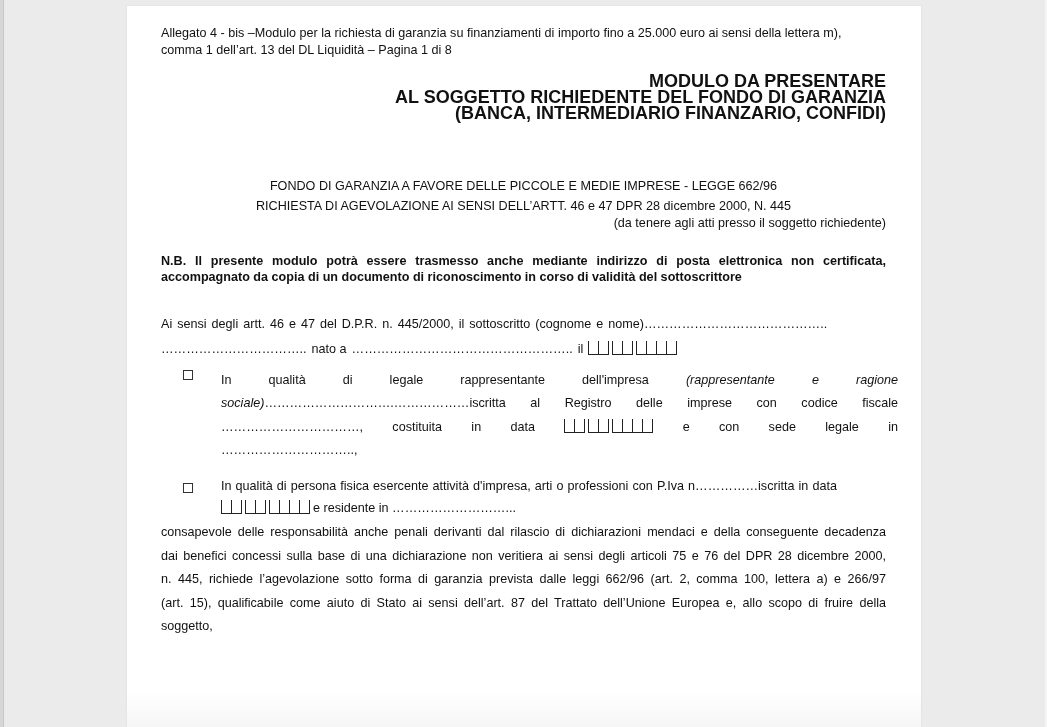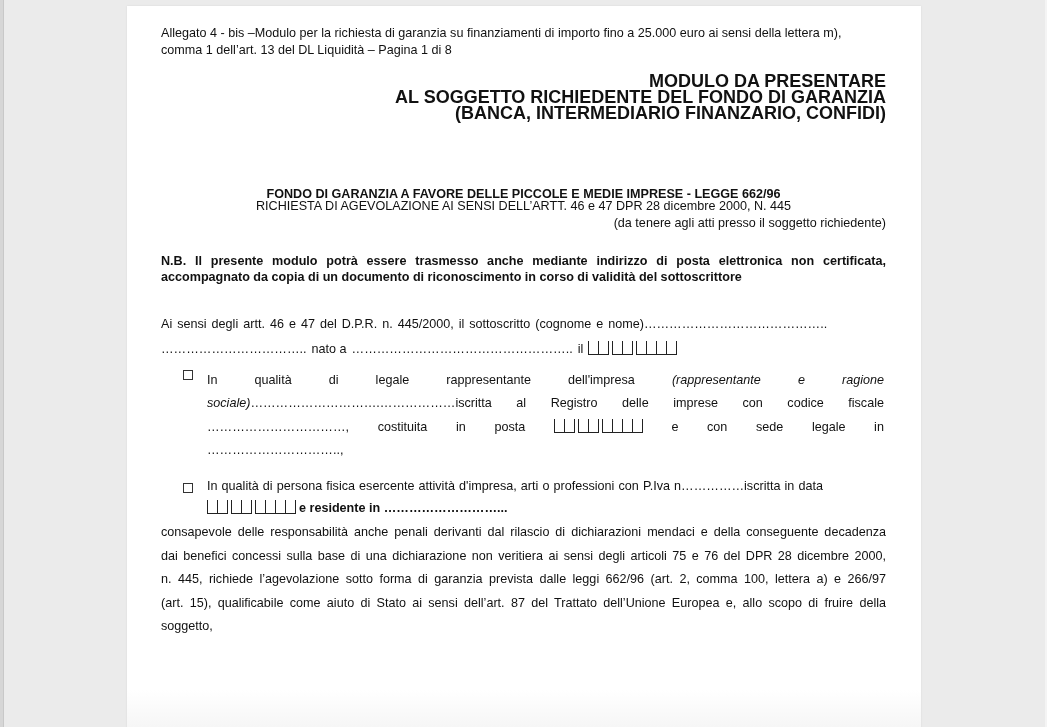--- a/index.html
+++ b/index.html
@@ -16,34 +16,34 @@
     position:absolute; left:127px; top:6px; width:794px; height:740px;
     background:#ffffff;
     box-shadow:0 0 2px rgba(0,0,0,0.08);
   }
   .content { position:absolute; left:34px; width:725px; }
   .t { font-size:12.6px; line-height:17px; }
   .allegato { top:19px; }
   .header-right { top:67px; text-align:right; font-weight:bold; font-size:18px; line-height:16px; }
   .data-line { top:114px; font-weight:bold; font-size:12.6px; display:flex; align-items:flex-end; }
   .center { text-align:center; }
-  .title1 { top:180px; font-weight:bold; }
+  .title1 { top:172px; font-weight:normal; }
   .title2 { top:192px; font-weight:normal; }
   .subtitle { top:209px;text-align:right; }
   .nb { top:248px; font-weight:bold; text-align:justify; text-align-last:left; line-height:15.5px; }
   .para1 { top:302px; }
   .line { display:flex; align-items:flex-end; white-space:nowrap; height:25px; }
   .opt { position:absolute; left:56px; width:703px; }
   .opt1 { top:359px; }
   .opt2 { top:472px; }
   .checkbox {
     position:absolute; left:0; top:5px; width:8px; height:8px;
     border:1px solid #333; background:#fff;
   }
-  .opt-body { margin-left:24px; width:677px; }
+  .opt-body { margin-left:38px; width:677px; }
   .just { display:flex; justify-content:space-between; align-items:flex-end; height:23.5px; white-space:nowrap; }
   .just.left { justify-content:flex-start; gap:6px; }
   .consap { top:515px; line-height:23.6px; text-align:justify; }
   .dots { letter-spacing:0px; }
   
   .date-boxes { display:inline-flex; align-items:flex-end; margin:0 4px; }
   .grp { display:inline-flex; margin-right:3px; height:13px; border-bottom:1px solid #222; }
   .grp:last-child { margin-right:0; }
   .cell { width:10px; height:13px; border-left:1px solid #222; box-sizing:border-box; }
   .cell:last-child { border-right:1px solid #222; width:11px; }
@@ -130,21 +130,21 @@
         <span>delle</span>
         <span>imprese</span>
         <span>con</span>
         <span>codice</span>
         <span>fiscale</span>
       </div>
       <div class="just">
         <span class="dots">……………………………,</span>
         <span>costituita</span>
         <span>in</span>
-        <span>posta</span>
+        <span>data</span>
         <span class="date-boxes" style="margin:0 0 3px 0;">
           <span class="grp">
               <span class="cell"></span>
               <span class="cell"></span>
             </span>
           <span class="grp">
               <span class="cell"></span>
               <span class="cell"></span>
             </span>
           <span class="grp">
@@ -165,21 +165,21 @@
       </div>
     </div>
   </div>
 
   <div class="opt t opt2">
     <span class="checkbox"></span>
     <div class="opt-body">
       <div class="just" style="height:17px;">
         <span style="word-spacing:0.6px;">In qualità di persona fisica esercente attività d'impresa, arti o professioni con P.Iva n……………iscritta in data</span>
       </div>
-      <div class="just left" style="height:22px; gap:3px;font-weight:bold;">
+      <div class="just left" style="height:22px; gap:3px;">
         <span class="date-boxes" style="margin:0 0 3px 0;">
           <span class="grp">
               <span class="cell"></span>
               <span class="cell"></span>
             </span>
           <span class="grp">
               <span class="cell"></span>
               <span class="cell"></span>
             </span>
           <span class="grp">

